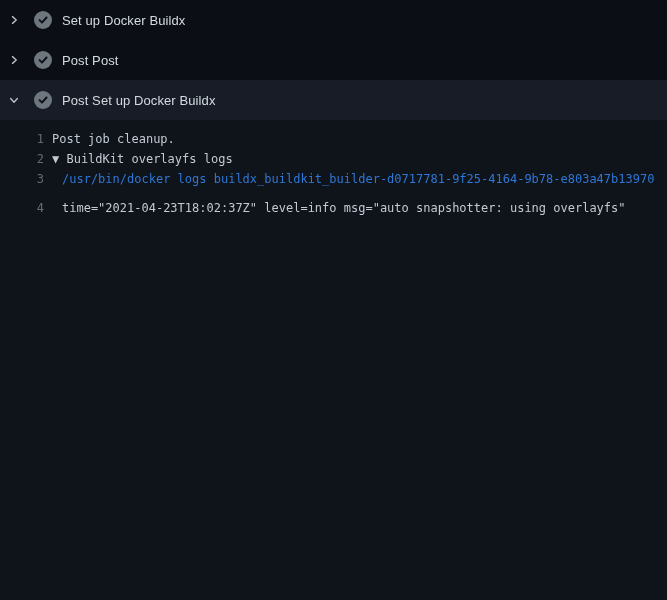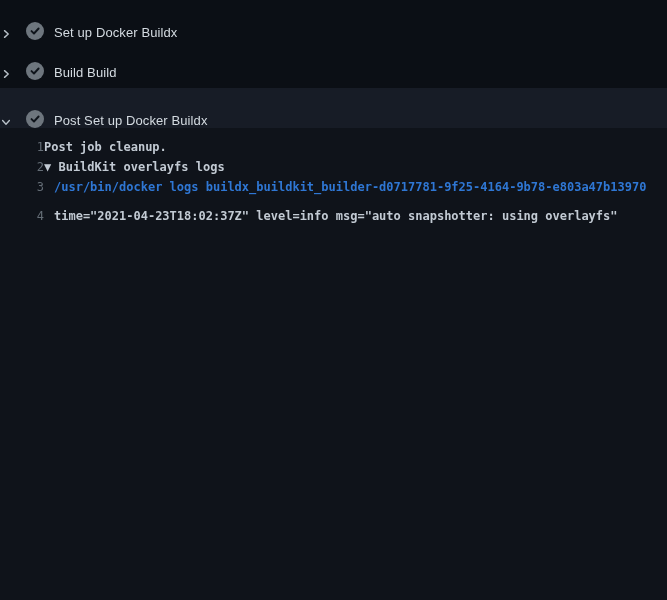--- a/index.html
+++ b/index.html
@@ -6,33 +6,33 @@
     --page_bg:#0b0f15; --log_bg:#0f131a; --expanded_step_bg:#171c26;
     --step_label:#d4dbe1; --chevron:#bac2ca; --status_circle:#6e767e;
     --status_check:#0f141b; --line_number:#646d76; --log_text:#c2cad3;
     --command_blue:#2f77d4;
   }
   *{box-sizing:border-box;margin:0;padding:0;}
   html,body{width:667px;height:600px;overflow:hidden;}
   body{background:var(--page_bg);font-family:"Liberation Sans",sans-serif;}
 
   
-  .step{height:40px;display:flex;align-items:flex-end;padding:0 0;cursor:pointer;}
-  .step.expanded{background:var(--expanded_step_bg);margin-top:8px;}
+  .step{height:40px;display:flex;align-items:center;padding:0 8px;cursor:pointer;}
+  .step.expanded{background:var(--expanded_step_bg);}
   .chev{width:12px;height:12px;display:flex;align-items:center;justify-content:center;color:var(--chevron);flex:0 0 auto;}
   .step.expanded .chev svg{transform:rotate(90deg);}
   .status{width:18px;height:18px;margin-left:14px;flex:0 0 auto;display:flex;}
   .step-label{margin-left:10px;font-size:13px;color:var(--step_label);letter-spacing:.1px;}
 
   
   .log{background:var(--log_bg);padding-top:9px;min-height:442px;
        font-family:"DejaVu Sans Mono",monospace;font-size:12px;}
   .row{display:flex;height:20px;line-height:20px;white-space:pre;overflow:hidden;}
   .num{flex:0 0 44px;text-align:right;color:var(--line_number);user-select:none;cursor:pointer;}
-  .txt{color:var(--log_text);flex:1 1 auto;overflow:hidden;font-weight:bold;}
+  .txt{margin-left:8px;color:var(--log_text);flex:1 1 auto;overflow:hidden;}
   .row.log .txt{padding-left:10px;}
   .row.command .txt{padding-left:10px;color:var(--command_blue);}
   .row.group .txt{cursor:pointer;}
 </style>
 </head>
 <body>
 
 <div>
   <div id="steps">
   <div class="step collapsed">
@@ -56,21 +56,21 @@
       <svg viewBox="0 0 16 16" width="12" height="12" aria-hidden="true">
         <path d="M6 3.5 L11 8 L6 12.5" fill="none" stroke="currentColor" stroke-width="1.8" stroke-linecap="round" stroke-linejoin="round"></path>
       </svg>
     </span>
     <span class="status">
       <svg viewBox="0 0 16 16" width="18" height="18" aria-hidden="true">
         <circle cx="8" cy="8" r="8" fill="var(--status_circle)"></circle>
         <path d="M11.2 5.8 L7.1 10.2 L4.9 8.1" fill="none" stroke="var(--status_check)" stroke-width="1.7" stroke-linecap="round" stroke-linejoin="round"></path>
       </svg>
     </span>
-    <span class="step-label">Build Build</span>
+    <span class="step-label">Post Post</span>
   </div>
 
   <div class="step expanded">
     <span class="chev">
       <svg viewBox="0 0 16 16" width="12" height="12" aria-hidden="true">
         <path d="M6 3.5 L11 8 L6 12.5" fill="none" stroke="currentColor" stroke-width="1.8" stroke-linecap="round" stroke-linejoin="round"></path>
       </svg>
     </span>
     <span class="status">
       <svg viewBox="0 0 16 16" width="18" height="18" aria-hidden="true">

